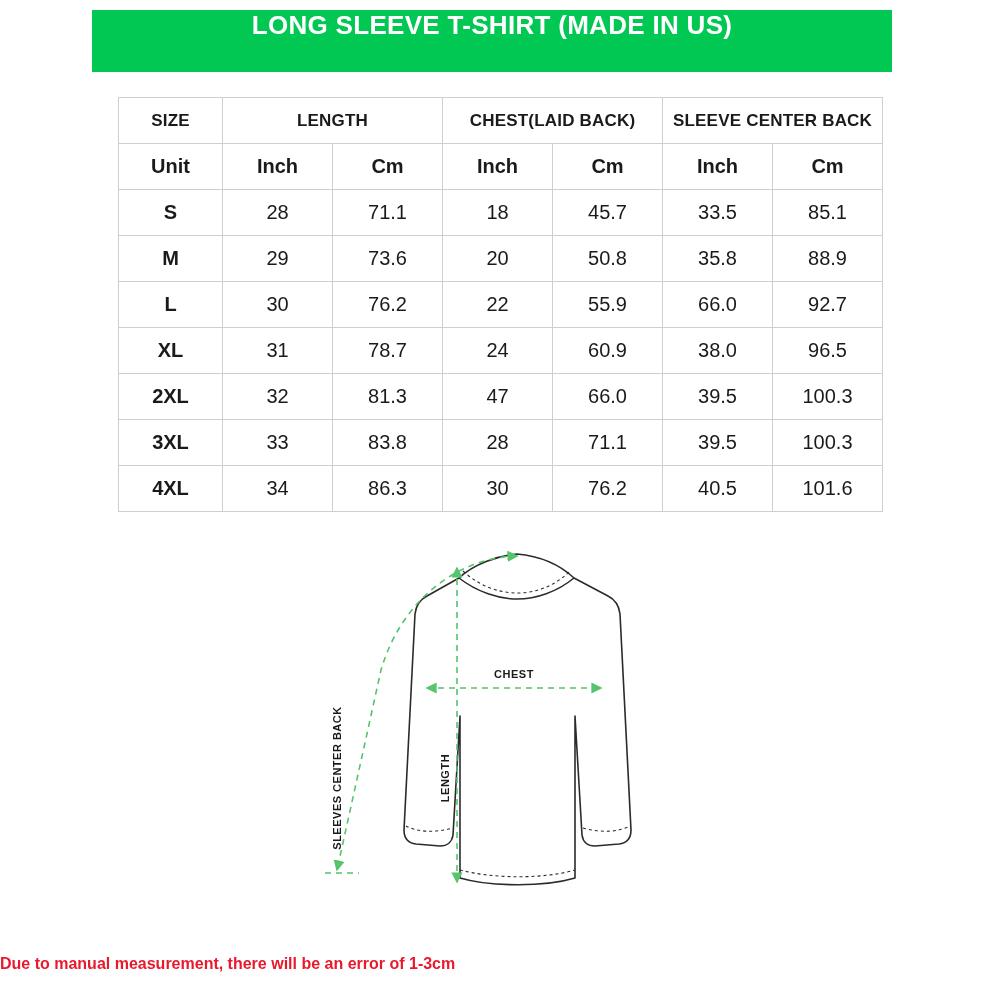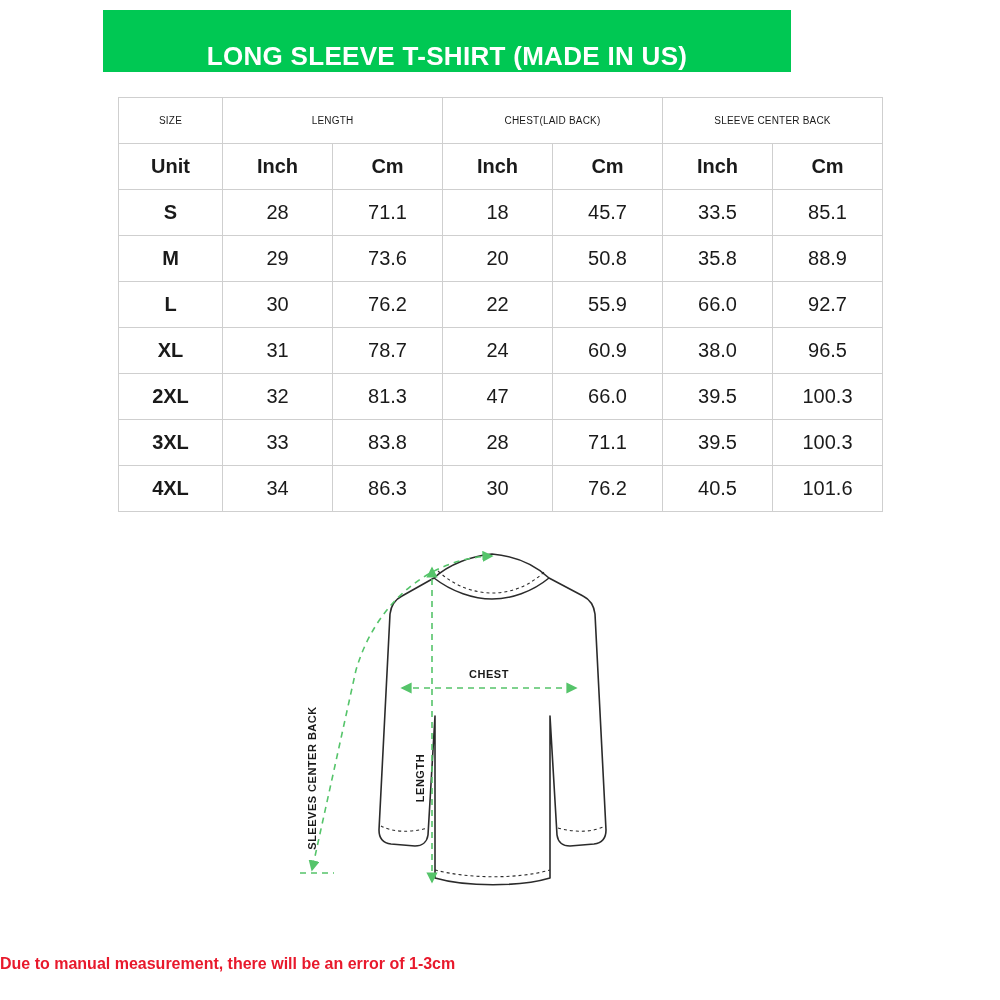--- a/index.html
+++ b/index.html
@@ -12,27 +12,27 @@
     background: #ffffff;
     font-family: "Liberation Sans", sans-serif;
     color: #1a1a1a;
     position: relative;
     overflow: hidden;
   }
 
   
   .header-banner {
     position: absolute;
-    left: 103px;
+    left: 92px;
     top: 10px;
-    width: 688px;
+    width: 800px;
     height: 62px;
     background: #00c853;
     display: flex;
-    align-items: flex-end;
+    align-items: flex-start;
     justify-content: center;
   }
   .header-title {
     color: #ffffff;
     font-size: 26px;
     font-weight: bold;
     letter-spacing: 0.3px;
     text-align: center;
   }
 
@@ -52,38 +52,38 @@
   table.size-table th {
     border: 1px solid #cfcfcf;
     text-align: center;
     font-size: 20px;
     color: #1a1a1a;
     height: 45px;
     padding: 0 2px;
     background: #ffffff;
   }
   table.size-table th {
-    font-weight: normal;
-    font-size: 10px;
+    font-weight: bold;
+    font-size: 17px;
     letter-spacing: 0.2px;
   }
   .col-size { width: 104px; }
   .col-val  { width: 110px; }
   td.size-cell {
     font-weight: bold;
   }
   td.unit-cell {
     font-weight: bold;
     font-size: 14px;
   }
 
   
   .illustration {
     position: absolute;
-    left: 234px;
+    left: 259px;
     top: 530px;
     width: 520px;
     height: 400px;
   }
   .illustration svg {
     display: block;
   }
 
   
   .footer-note {

